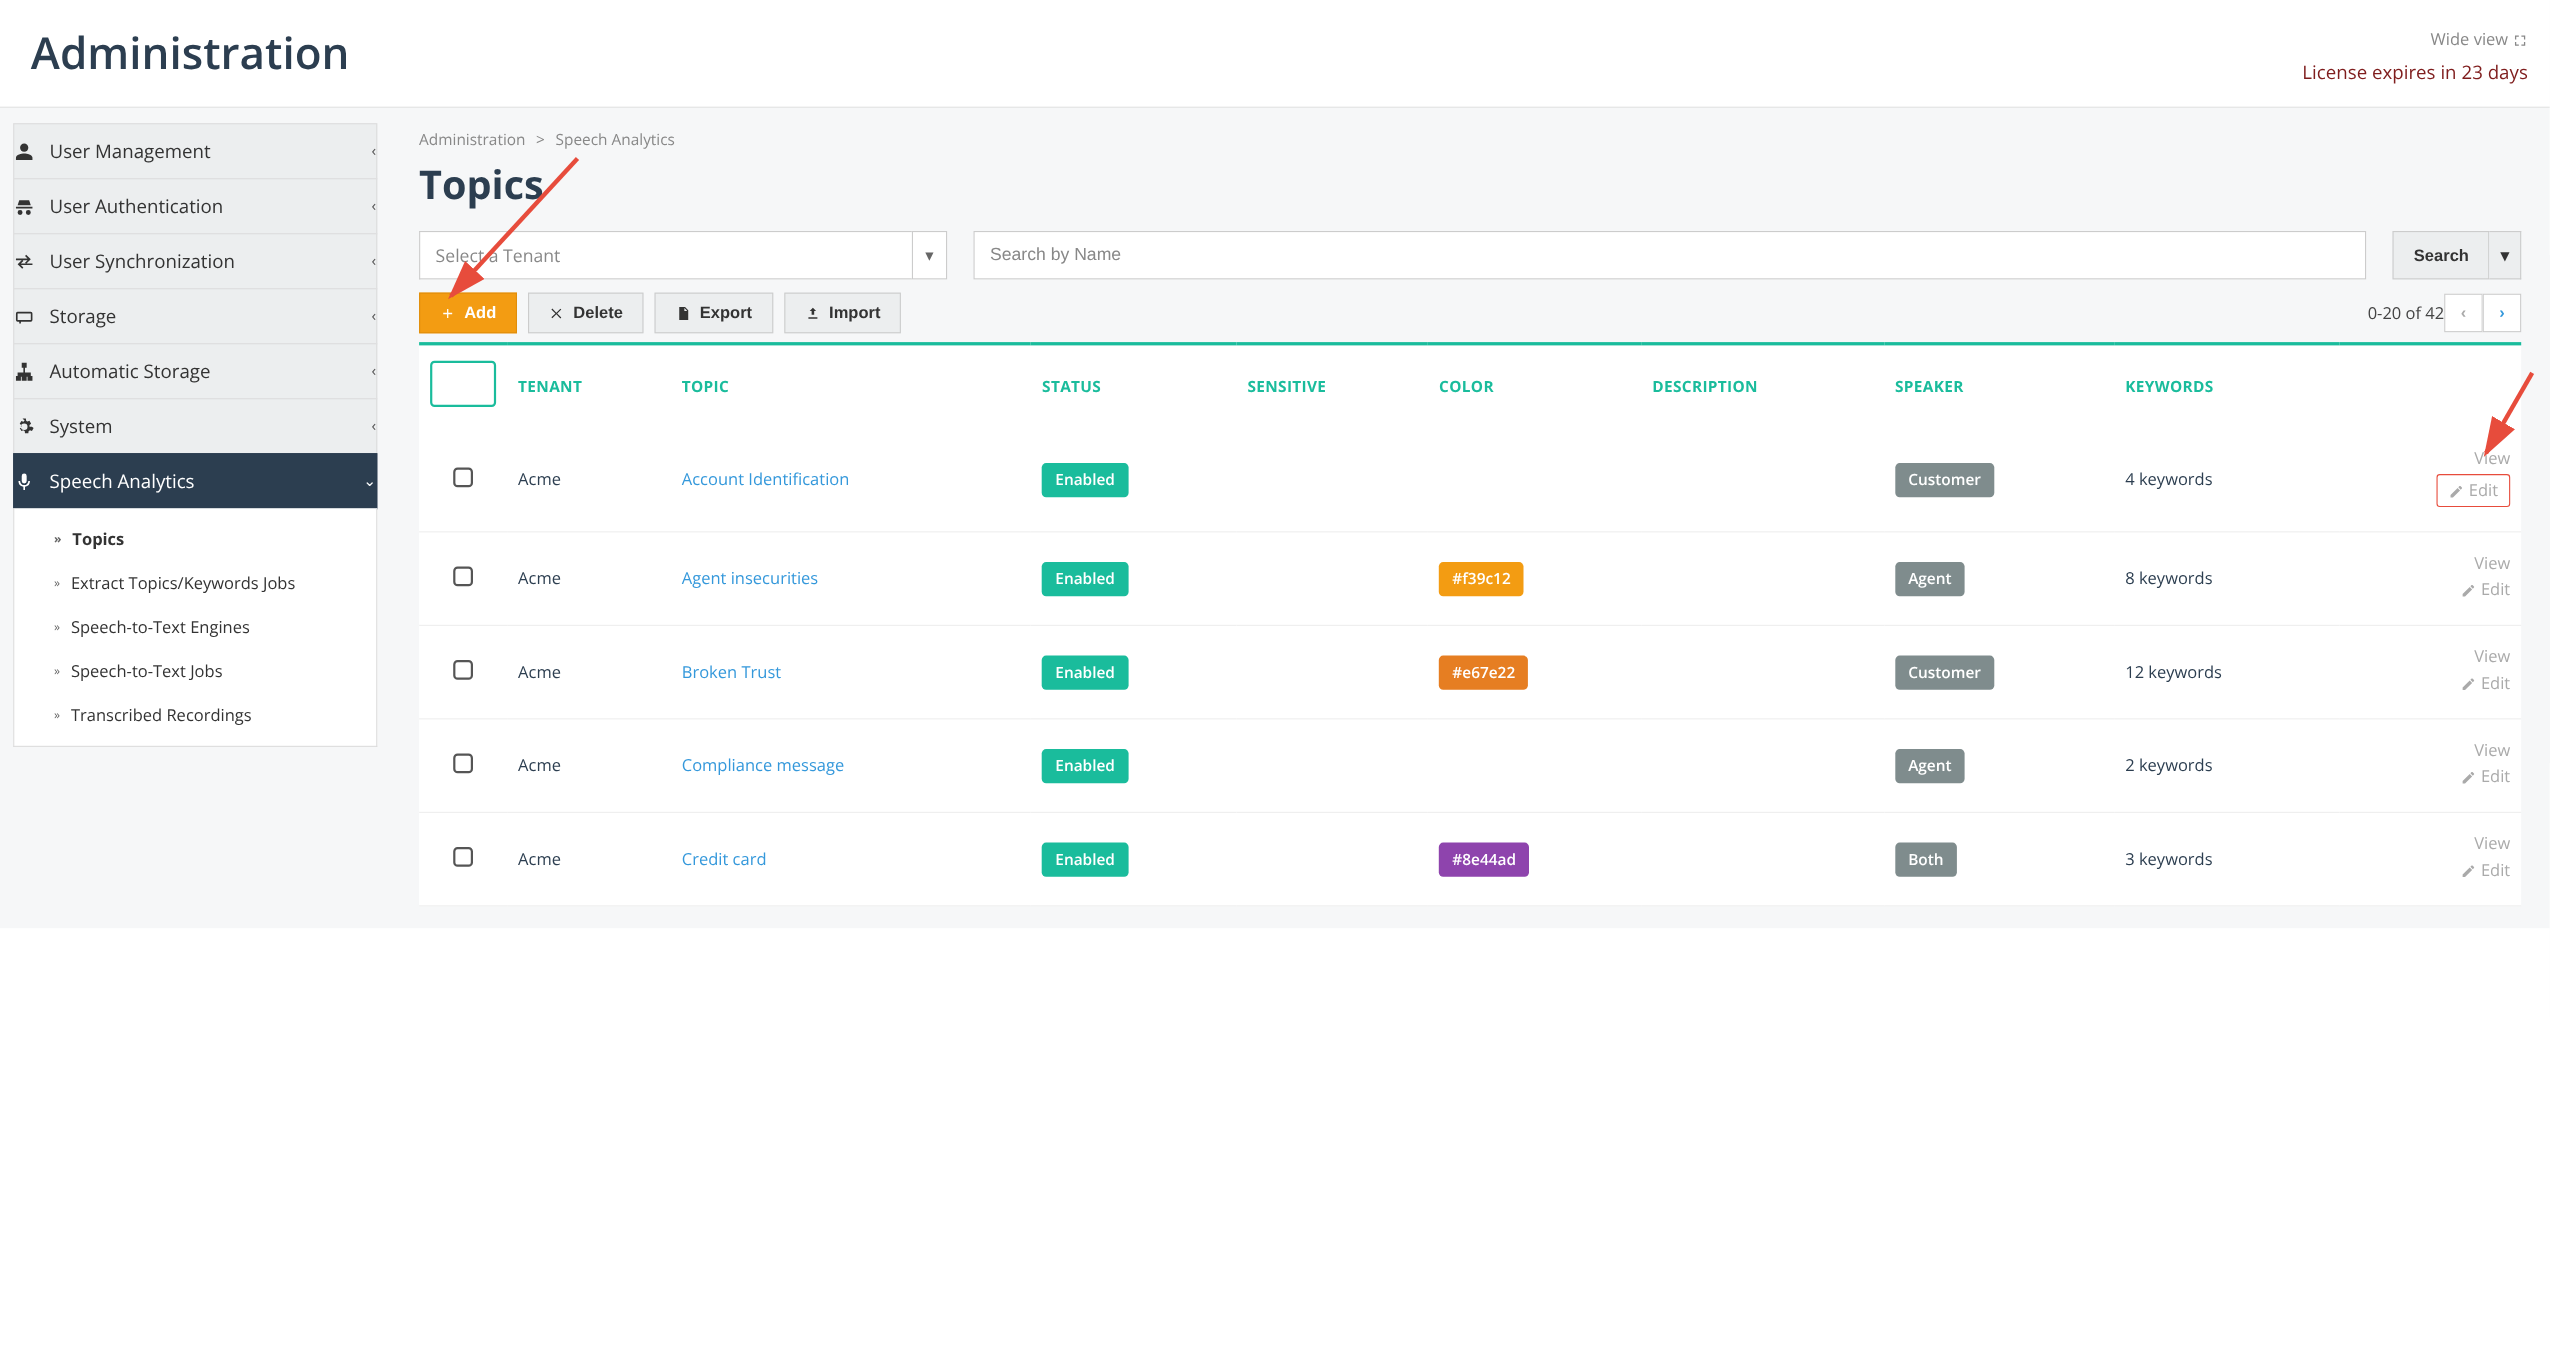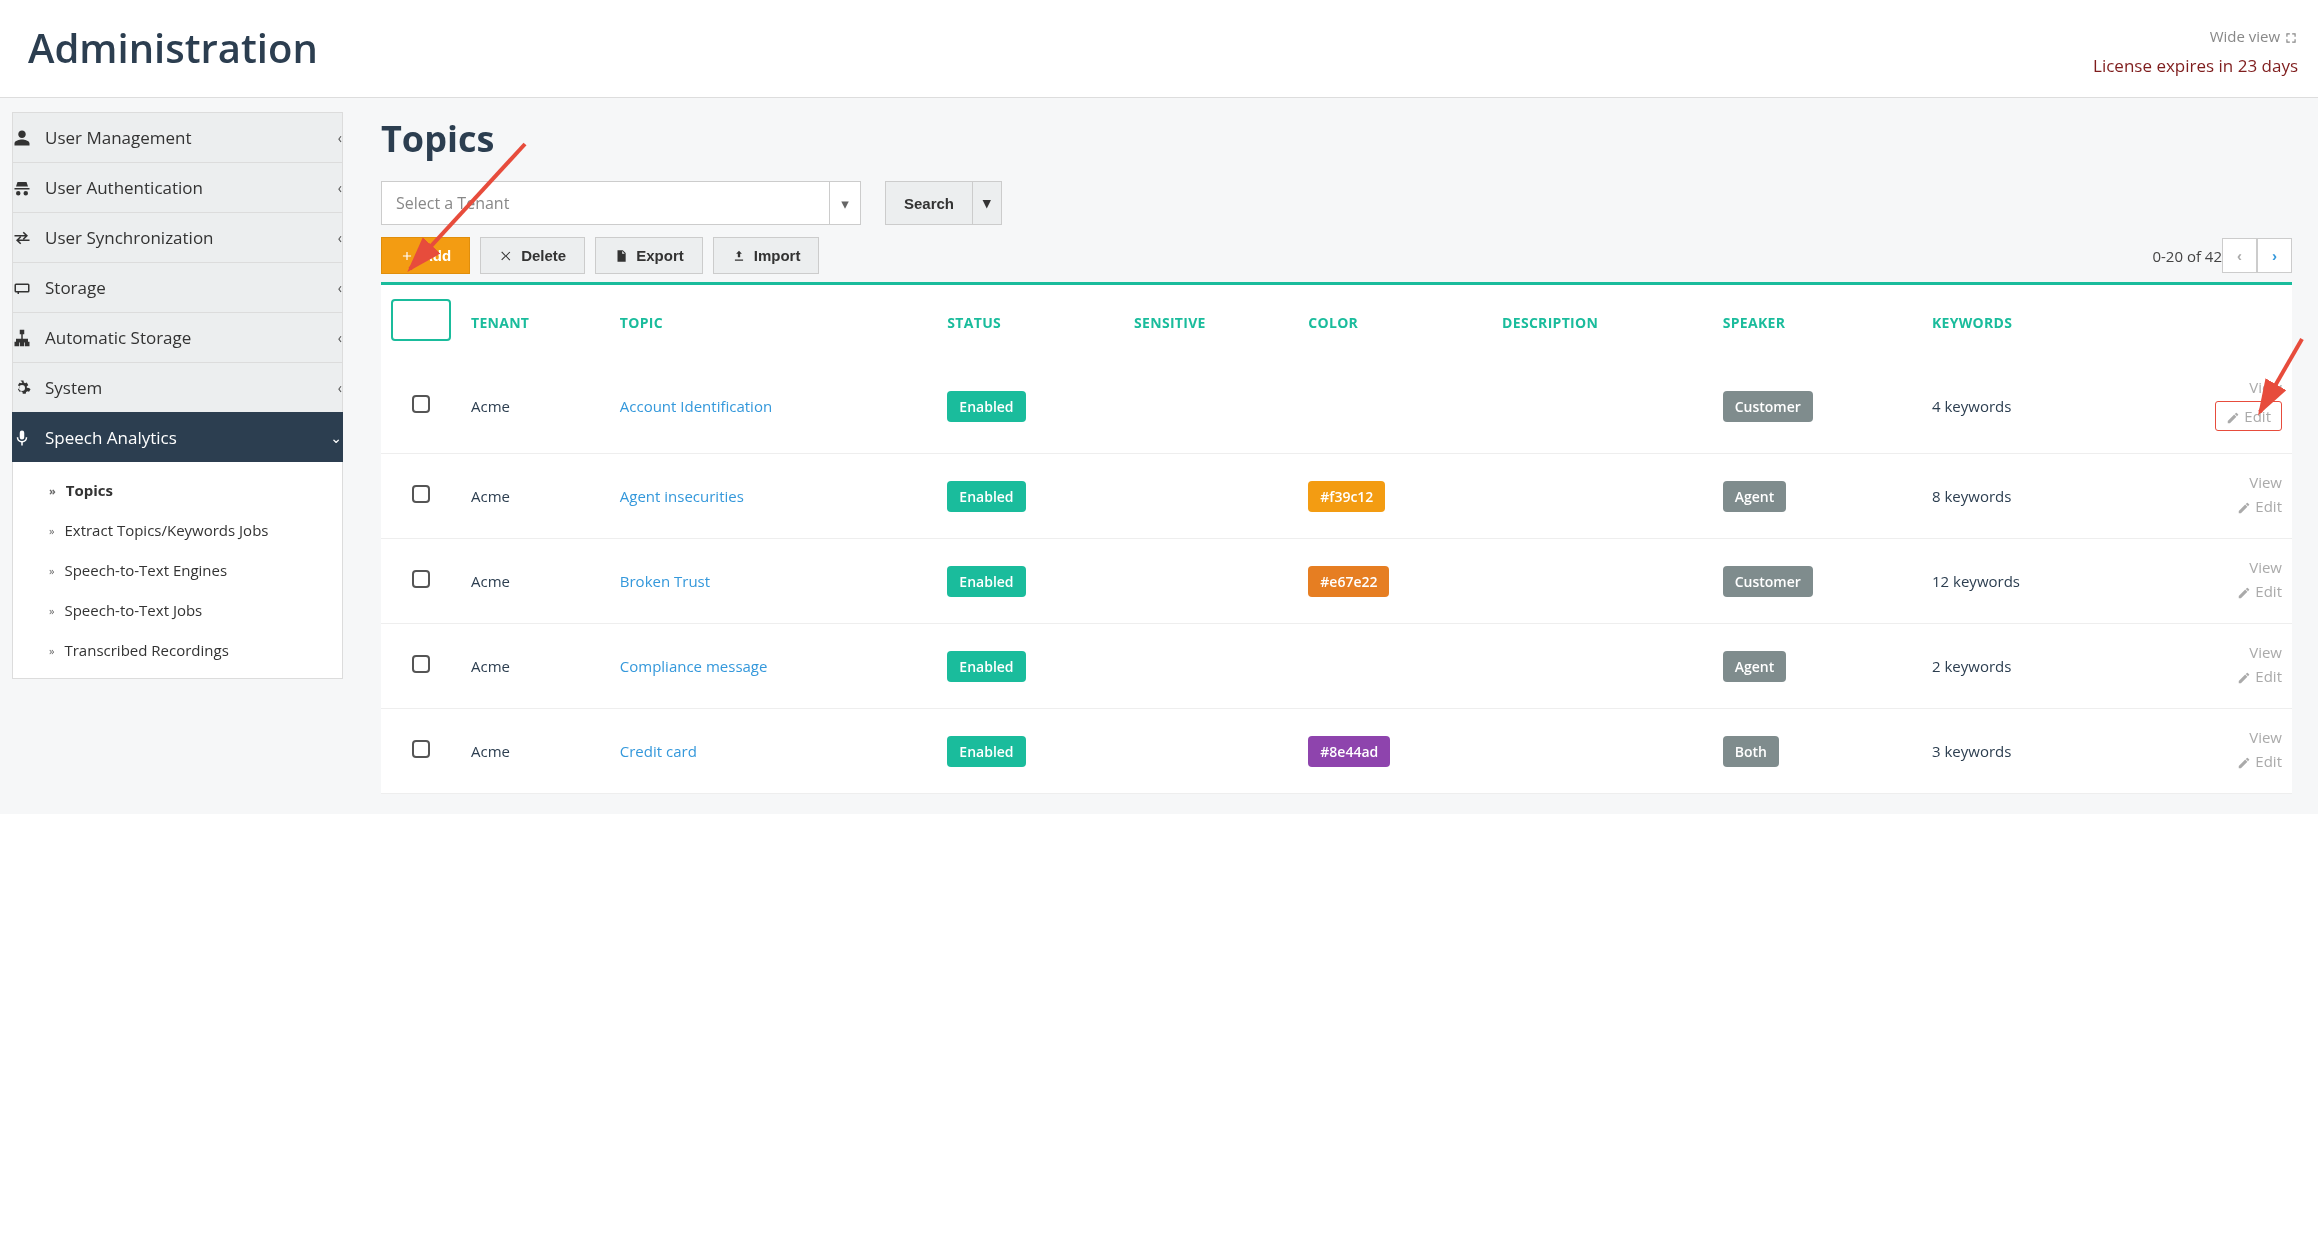--- a/index.html
+++ b/index.html
@@ -218,27 +218,33 @@
           <span>Speech-to-Text Jobs</span>
         </div>
       <div class="sub-item">
           <span class="sub-chevron">»</span>
           <span>Transcribed Recordings</span>
         </div>
     </div>
   </aside>
 
   <main class="main" style="position:relative">
+    <div class="breadcrumb">
+      <a>Administration</a>
+      <span style="margin:0 6px">&gt;</span>
+      <a>Speech Analytics</a>
+    </div>
     <h2 class="page-title">Topics</h2>
 
     <div class="controls">
       <div class="select-wrap">
         <div class="select-input">Select a Tenant</div>
         <div class="select-btn">▾</div>
       </div>
+      <input class="search-input" placeholder="Search by Name" style="">
       <div class="search-group">
         <button class="btn">
             <span>Search</span>
           </button>
         <button class="btn dd-btn">▾</button>
       </div>
     </div>
 
     <div class="toolbar">
       <div class="toolbar-left">

